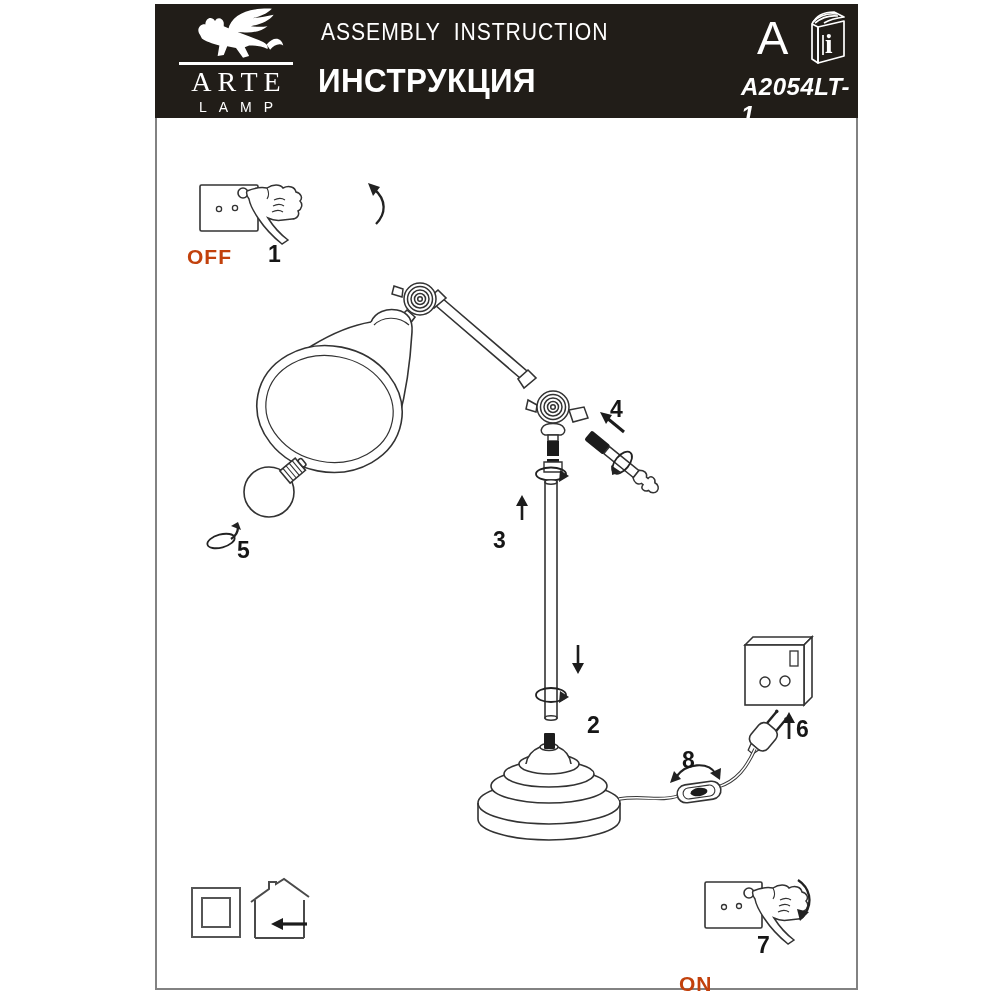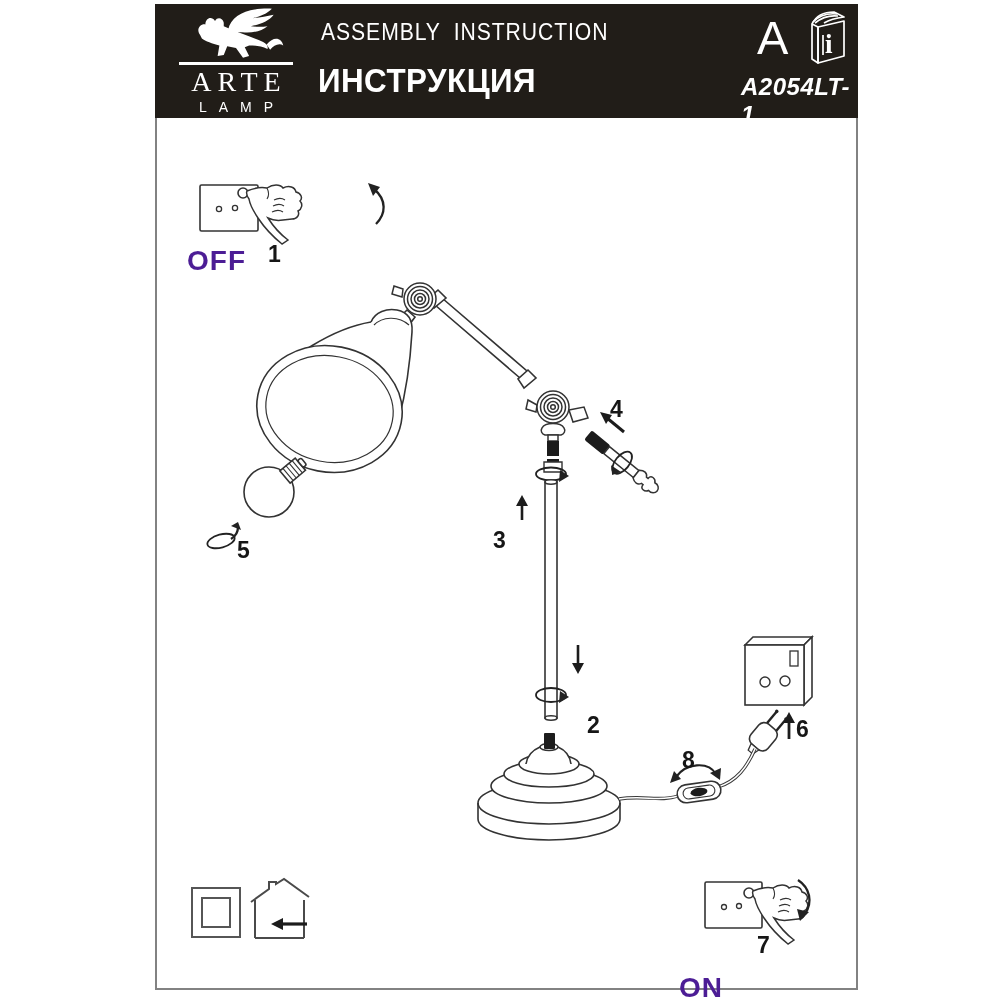--- a/index.html
+++ b/index.html
@@ -18,21 +18,21 @@
   .t-ru{position:absolute;left:163px;top:58px;font-size:33px;font-weight:bold;letter-spacing:.5px;
         transform:scaleX(.95);transform-origin:left top;white-space:nowrap;}
   .rev{position:absolute;left:602px;top:6px;font-size:47px;}
   .book{position:absolute;left:645px;top:4px;}
   .model{position:absolute;left:586px;top:69px;font-size:24px;font-weight:bold;letter-spacing:.5px;font-style:italic;}
   
   .box{position:absolute;left:155px;top:118px;width:703px;height:872px;
        border:2px solid #828282;border-top:none;box-sizing:border-box;background:#fff;}
   .art{position:absolute;left:0;top:0;}
   .num{position:absolute;font-size:23px;font-weight:bold;color:#161616;}
-  .sw{position:absolute;font-size:28px;font-weight:bold;color:#4c1d95;letter-spacing:1px;}
+  .sw{position:absolute;font-size:21px;font-weight:bold;color:#c2410c;letter-spacing:1px;}
 </style>
 </head>
 <body>
 
 <div class="page">
 
   <div class="band">
 
     <div class="logo">
       <svg width="118" height="56" viewBox="0 0 130 64">

